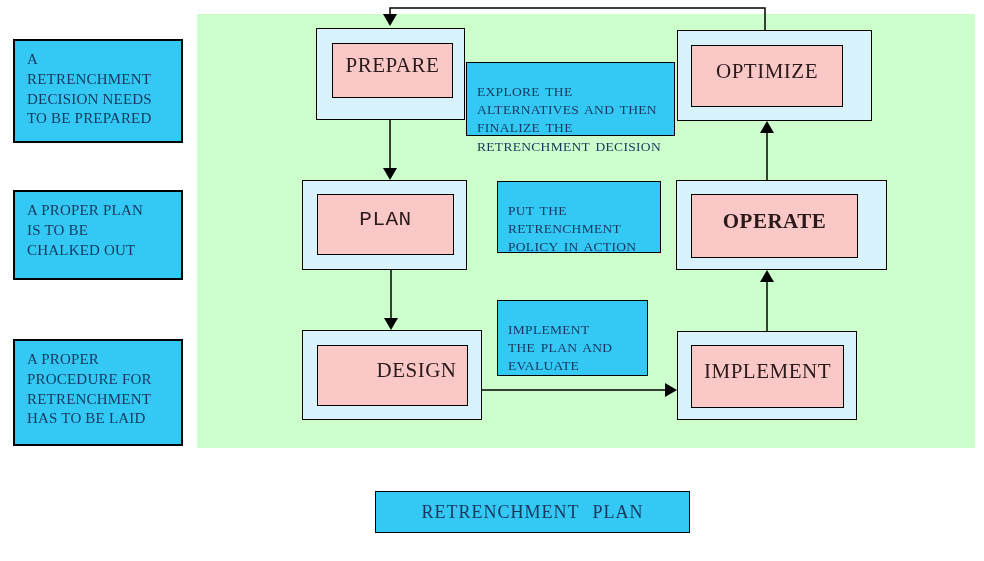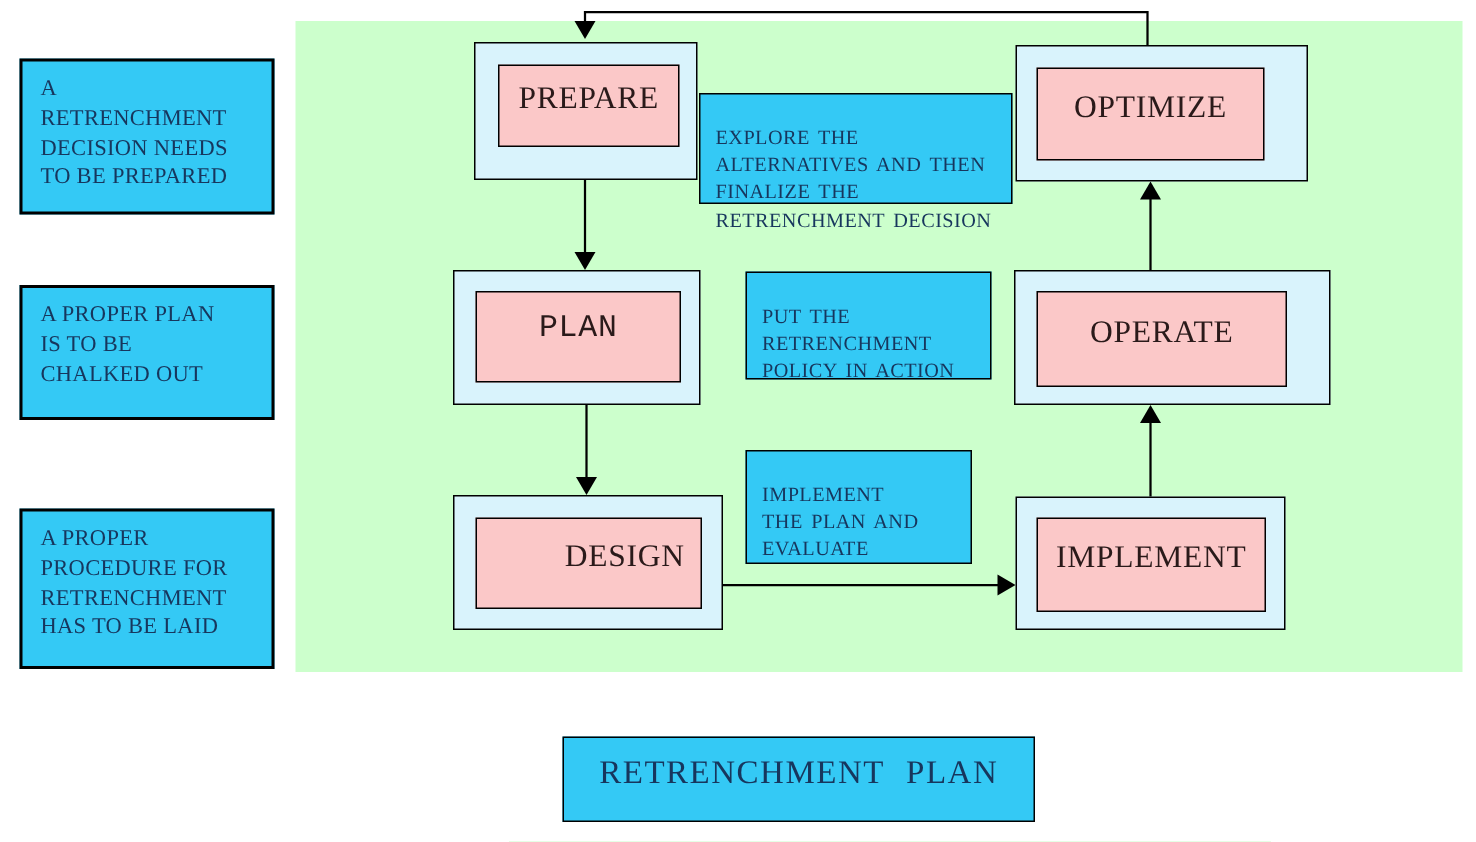--- a/index.html
+++ b/index.html
@@ -34,38 +34,38 @@
     color: #2A1A1A; font-size: 21px; letter-spacing: 0.5px;
   }
   #node-prepare            { left: 316px; top: 28px;  width: 149px; height: 92px; padding-left: 44px; }
   #node-prepare   .inner   { left: 15px; top: 14px; width: 121px; height: 55px; }
   #node-plan               { left: 302px; top: 180px; width: 165px; height: 90px; }
   #node-plan      .inner   { left: 14px; top: 13px; width: 137px; height: 61px; font-family: Liberation Mono, monospace; }
   #node-design             { left: 302px; top: 330px; width: 180px; height: 90px; }
   #node-design    .inner   { left: 14px; top: 14px; width: 151px; height: 61px; padding-left: 48px; }
   #node-implement          { left: 677px; top: 331px; width: 180px; height: 89px; }
   #node-implement .inner   { left: 13px; top: 13px; width: 153px; height: 63px; }
-  #node-operate            { left: 676px; top: 180px; width: 211px; height: 90px; }
+  #node-operate            { left: 676px; top: 180px; width: 211px; height: 90px; font-weight: bold; }
   #node-operate   .inner   { left: 14px; top: 13px; width: 167px; height: 64px; }
   #node-optimize           { left: 677px; top: 30px;  width: 195px; height: 91px; }
   #node-optimize  .inner   { left: 13px; top: 14px; width: 152px; height: 62px; text-align: right; }
 
   .annotation {
     position: absolute; background: #34C9F5; border: 1.5px solid #000; z-index: 1;
     color: #17365D; font-size: 13.5px; line-height: 1.35;
     padding: 20px 10px; white-space: pre-line; letter-spacing: 0.3px; word-spacing: 2px;
   }
   #ann-explore   { left: 466px; top: 62px;  width: 209px; height: 74px; }
   #ann-put       { left: 497px; top: 181px; width: 164px; height: 72px; }
   #ann-implement { left: 497px; top: 300px; width: 151px; height: 76px; }
 
   .footer-box {
-    position: absolute; left: 375px; top: 491px; width: 315px; height: 57px;
+    position: absolute; left: 375px; top: 491px; width: 315px; height: 42px;
     background: #34C9F5; border: 1.5px solid #000;
-    color: #17365D; font-size: 22px; letter-spacing: 1px; word-spacing: 8px;
+    color: #17365D; font-size: 18px; letter-spacing: 1px; word-spacing: 8px;
     text-align: center; padding-top: 10px;
   }
   .connector-layer {
     position: absolute; left: 0; top: 0; width: 984px; height: 561px;
     z-index: 3; pointer-events: none;
   }
   .connector-layer line, .connector-layer polyline { stroke: #000; stroke-width: 1.5; fill: none; }
   .connector-layer polygon { fill: #000; stroke: none; }
 </style>
 </head>

